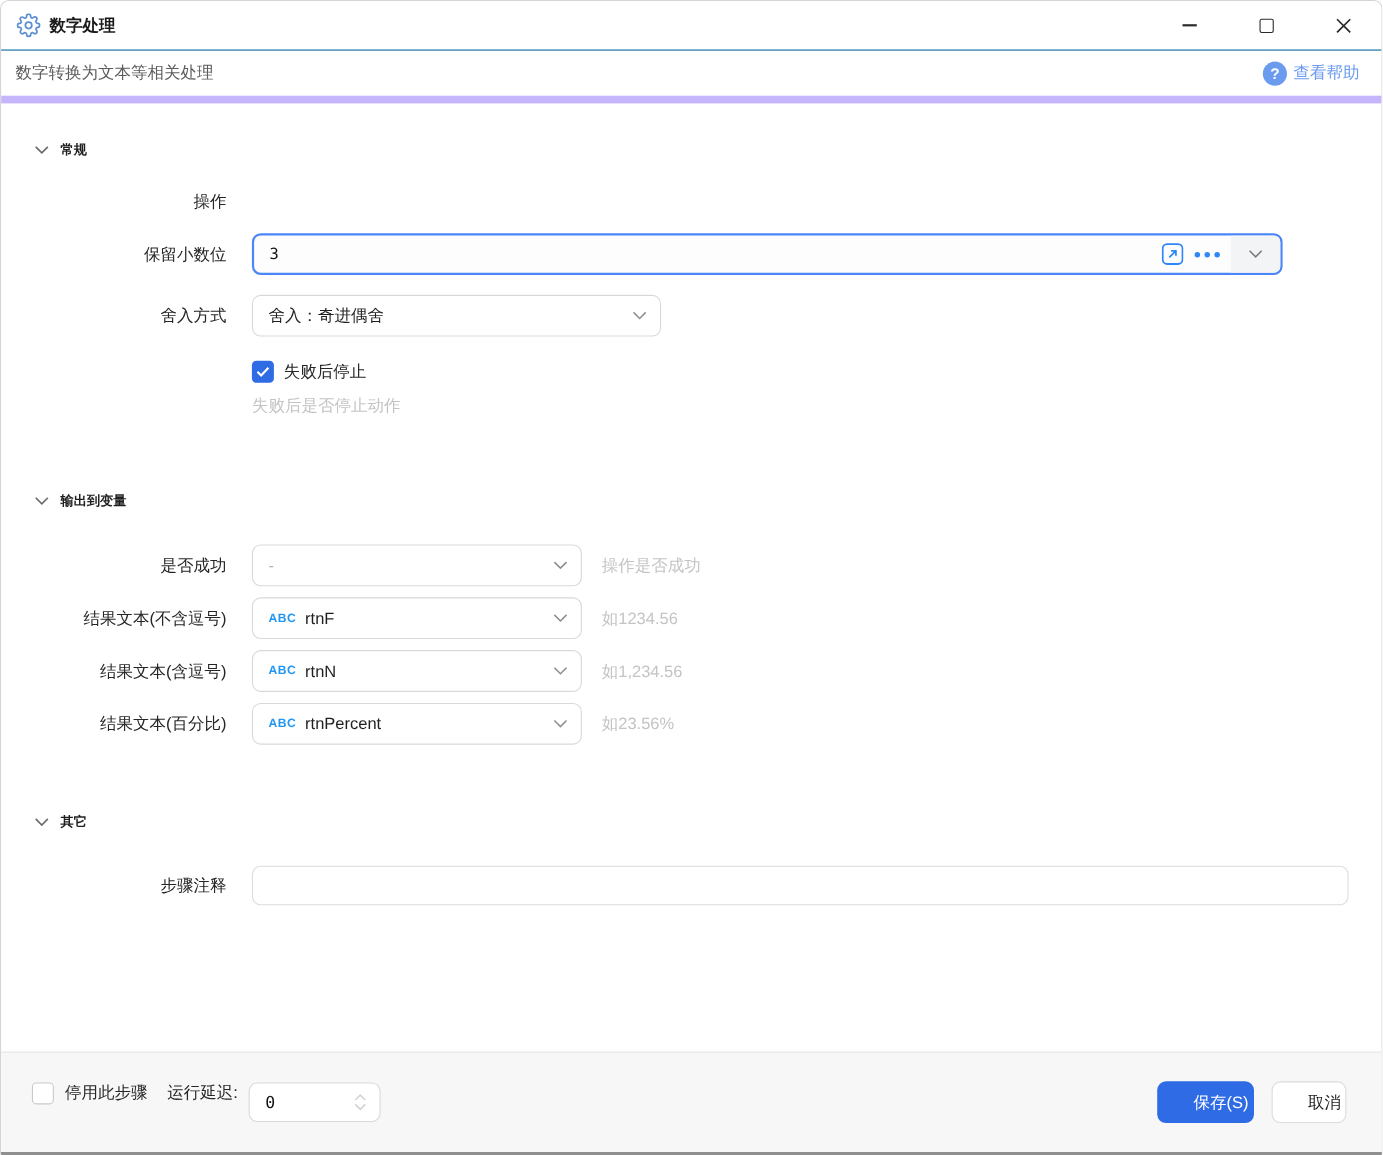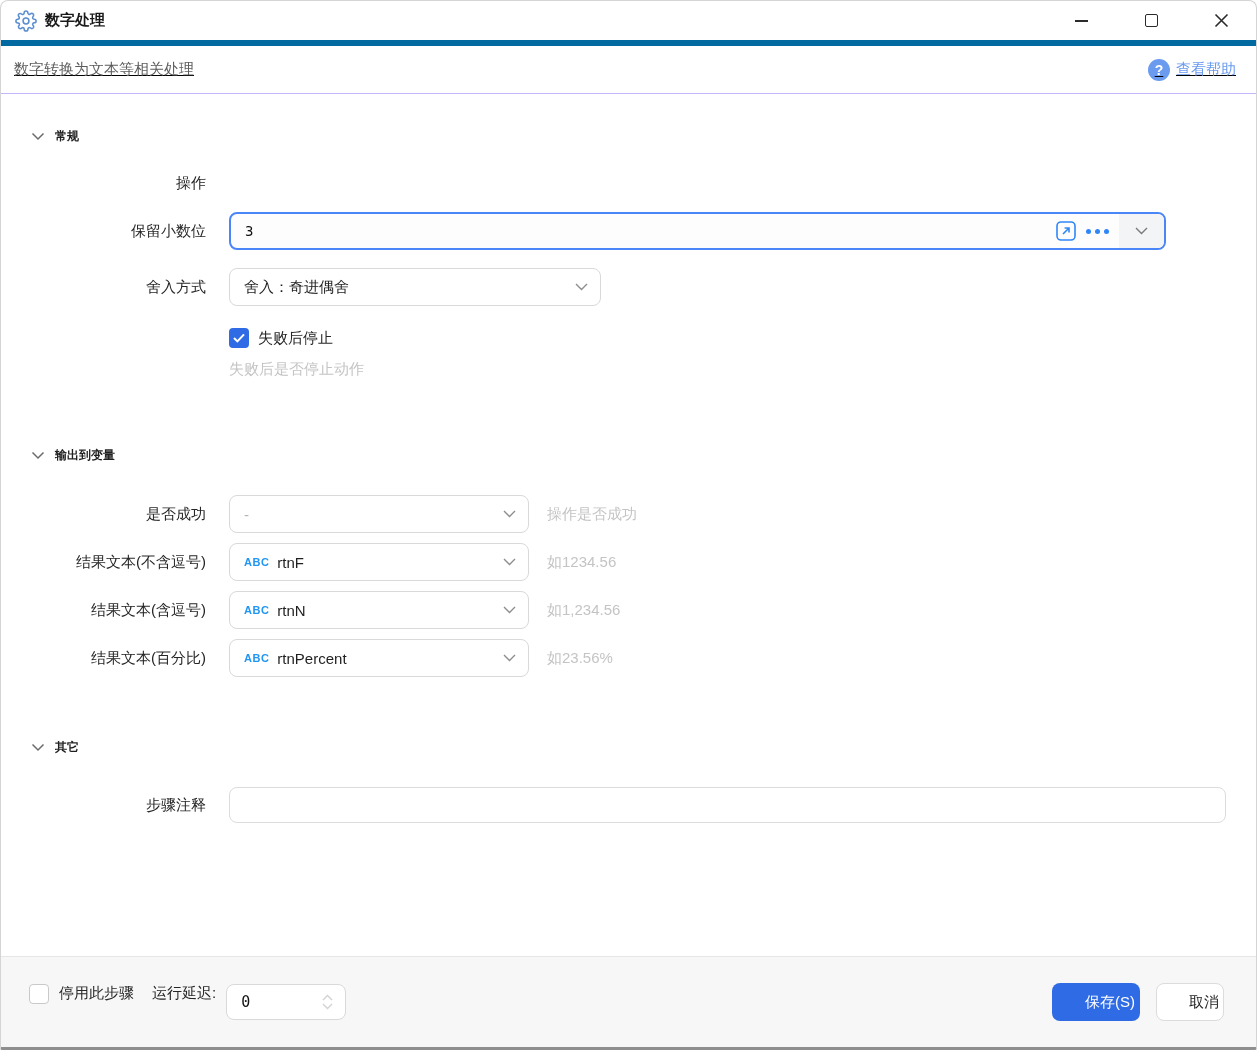--- a/index.html
+++ b/index.html
@@ -3,29 +3,29 @@
 <meta charset="utf-8">
 <style>
   * { margin:0; padding:0; box-sizing:border-box; }
   html,body { width:1257px; height:1050px; background:#fff; font-family:"Liberation Sans","DejaVu Sans",sans-serif; }
   .window {
     position:relative; width:1257px; height:1050px; background:#fff;
     border:1px solid #d5d5d5; border-bottom:3px solid #8f8f8f;
     border-radius:8px 8px 2px 2px; overflow:hidden;
   }
   
-  .titlebar { height:45px; display:flex; align-items:center; padding-left:14px; border-bottom:6px solid #0369a1; }
+  .titlebar { height:45px; display:flex; align-items:center; padding-left:14px; border-bottom:1px solid #0369a1; }
   .gear { width:22px; height:22px; margin-right:8px; display:flex; }
   .win-title { font-size:15px; color:#1a1a1a; font-weight:600; }
   .wincontrols { margin-left:auto; display:flex; align-items:center; height:100%; }
   .wc { width:70px; height:100%; display:flex; align-items:center; justify-content:center; cursor:pointer; }
   .minbar { width:13px; height:2px; background:#2b2b2b; }
   .maxbox { width:13px; height:13px; border:1.6px solid #2b2b2b; border-radius:2px; }
   
-  .subbar { height:48px; display:flex; align-items:center; padding:0 20px 0 13px; border-bottom:1px solid #c4b5fd;text-decoration:underline; }
+  .subbar { height:48px; display:flex; align-items:center; padding:0 20px 0 13px; border-bottom:7px solid #c4b5fd; }
   .subtitle { font-size:15px; color:#5c5c5c; }
   .helplink { margin-left:auto; display:flex; align-items:center; gap:6px; cursor:pointer; }
   .help-circle { width:22px; height:22px; border-radius:50%; background:#6b9bef; color:#fff; font-size:14px; font-weight:bold; display:flex; align-items:center; justify-content:center; }
   .help-text { font-size:15px; color:#6b9bef; }
   
   .content { padding:0 30px; }
   .section-header { display:flex; align-items:center; gap:10px; height:24px; cursor:pointer; }
   .sh-chevron { display:flex; }
   .sh-title { font-size:12px; font-weight:700; color:#1f1f1f; }
   .mt30{margin-top:30px}.mt26{margin-top:26px}.mt18{margin-top:18px}.mt19{margin-top:19px}

